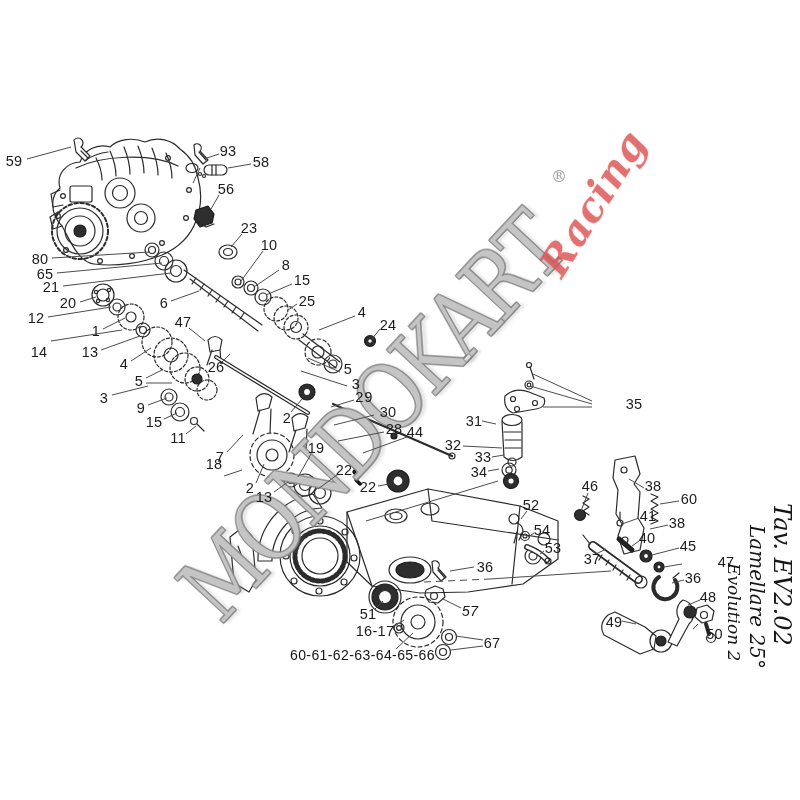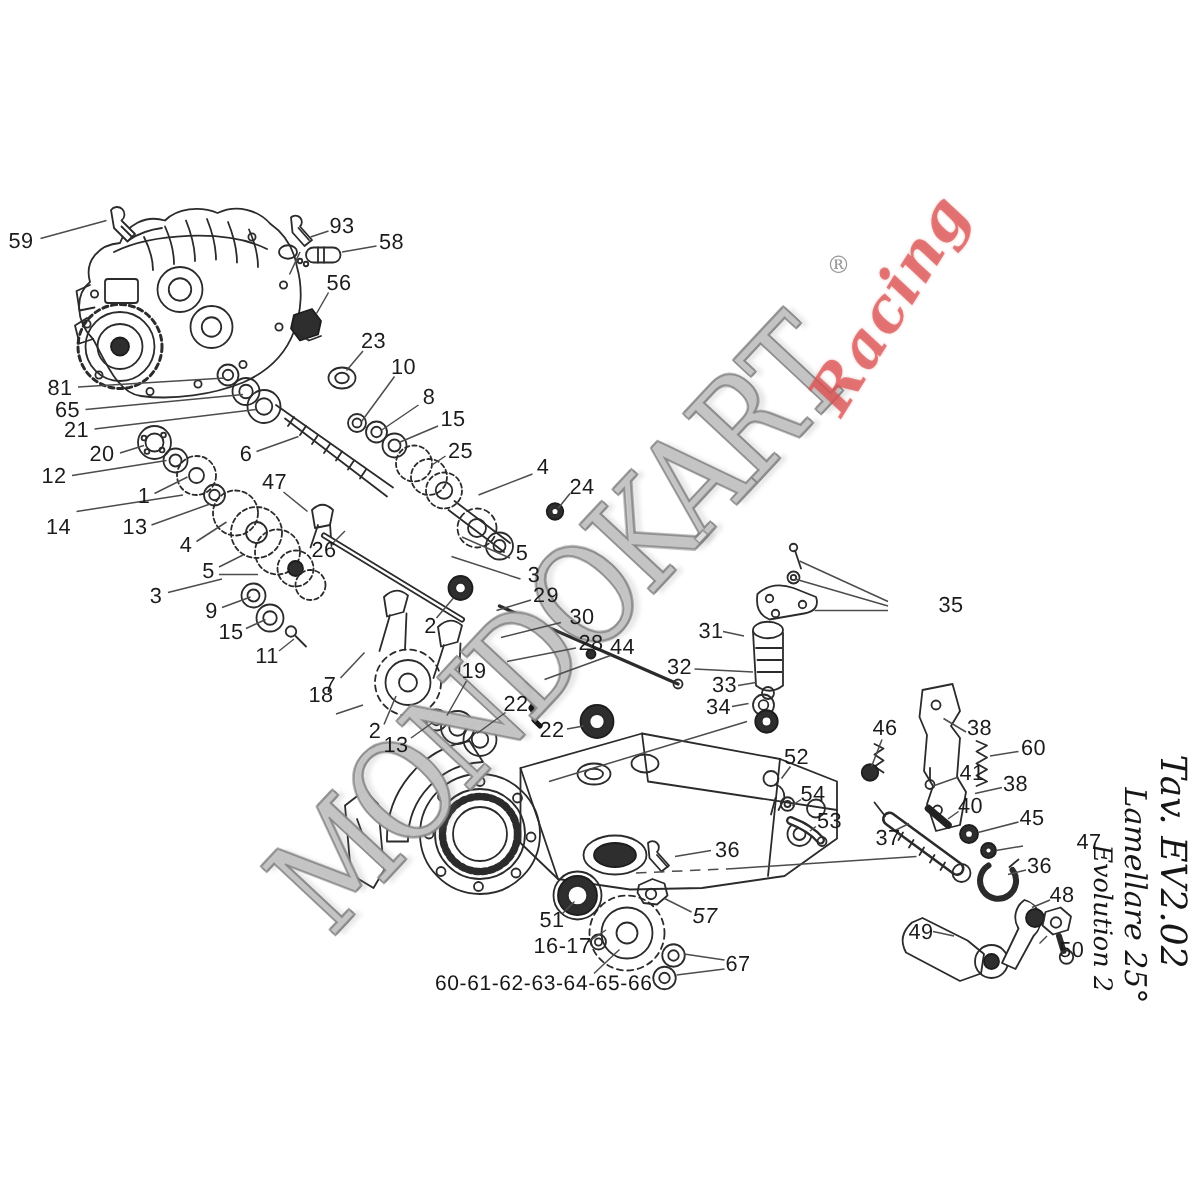--- a/index.html
+++ b/index.html
@@ -348,21 +348,21 @@
       <line x1="490" y1="579" x2="611" y2="571" class="lead"></line>
       <line x1="200" y1="168" x2="193" y2="183" class="lead"></line>
       <line x1="424" y1="582" x2="490" y2="579" class="lead dash"></line>
     </svg>
   <div id="labels">
       <div class="plabel" style="left: 14px; top: 161px;">59</div>
       <div class="plabel" style="left: 228px; top: 151px;">93</div>
       <div class="plabel" style="left: 261px; top: 162px;">58</div>
       <div class="plabel" style="left: 226px; top: 189px;">56</div>
       <div class="plabel" style="left: 249px; top: 228px;">23</div>
-      <div class="plabel" style="left: 40px; top: 259px;">81</div>
+      <div class="plabel" style="left: 40px; top: 259px;">80</div>
       <div class="plabel" style="left: 45px; top: 274px;">65</div>
       <div class="plabel" style="left: 51px; top: 287px;">21</div>
       <div class="plabel" style="left: 68px; top: 303px;">20</div>
       <div class="plabel" style="left: 164px; top: 303px;">6</div>
       <div class="plabel" style="left: 36px; top: 318px;">12</div>
       <div class="plabel" style="left: 96px; top: 331px;">1</div>
       <div class="plabel" style="left: 39px; top: 352px;">14</div>
       <div class="plabel" style="left: 90px; top: 352px;">13</div>
       <div class="plabel" style="left: 124px; top: 364px;">4</div>
       <div class="plabel" style="left: 183px; top: 322px;">47</div>

